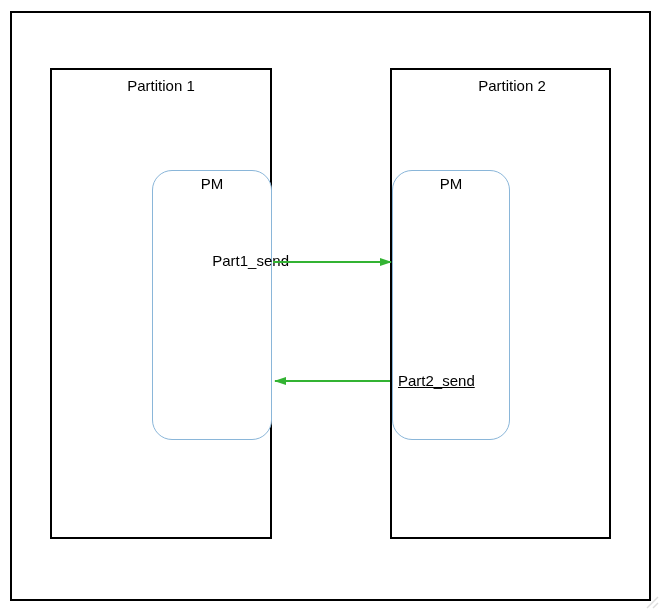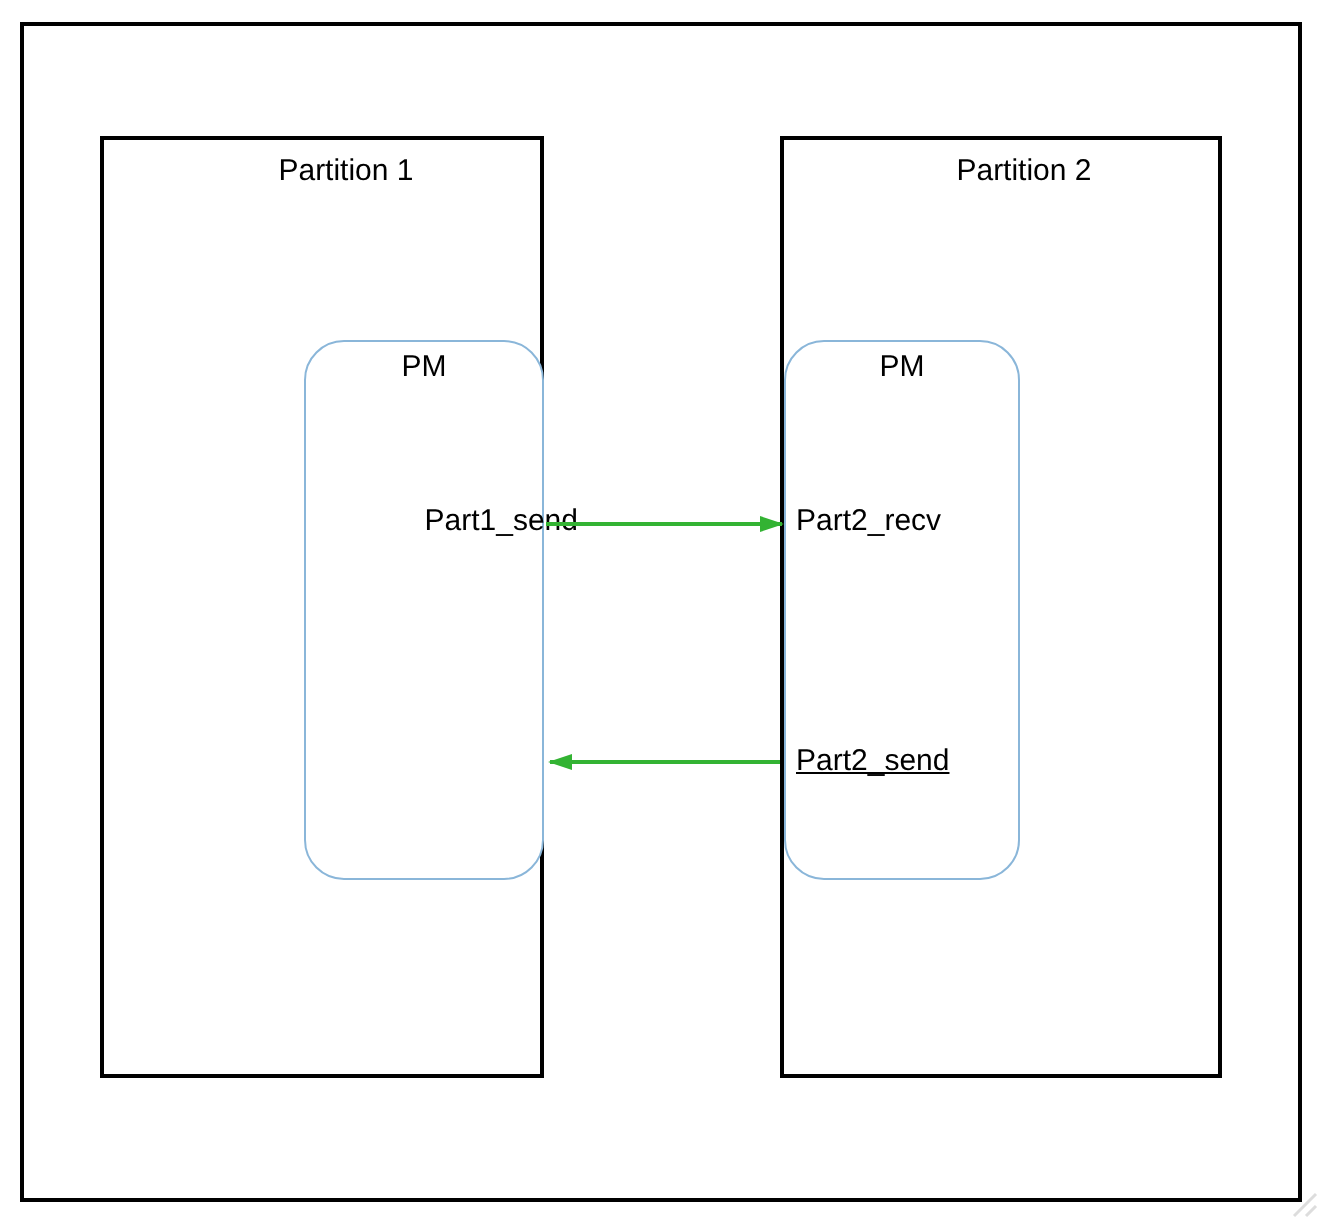--- a/index.html
+++ b/index.html
@@ -36,21 +36,21 @@
   }
   .pm.m1 { left: 152px; top: 170px; width: 120px; height: 270px; }
   .pm.m2 { left: 392px; top: 170px; width: 118px; height: 270px; }
   .label {
     position: absolute;
     font-size: 15px;
     line-height: 16px;
     color: var(--text, #000);
     white-space: nowrap;
   }
-  .partition-title.t1 { left: 50px;  top: 78px; width: 222px; text-align: center; margin-left: 12px; }
+  .partition-title.t1 { left: 50px;  top: 78px; width: 222px; text-align: center; }
   .partition-title.t2 { left: 390px; top: 78px; width: 244px; text-align: center; }
   .pm-title.t1 { left: 152px; top: 176px; width: 120px; text-align: center; }
   .pm-title.t2 { left: 392px; top: 176px; width: 118px; text-align: center; }
   .port.p1s { left: 152px; top: 253px; width: 137px; text-align: right; }
   .port.p1r { left: 152px; top: 373px; width: 114px; text-align: right; }
   .port.p2r { left: 398px; top: 253px; width: 112px; text-align: left; }
   .port.p2s { left: 398px; top: 373px; width: 112px; text-align: left; text-decoration: underline; }
   svg.overlay {
     position: absolute;
     left: 0; top: 0;
@@ -71,21 +71,20 @@
   <div class="partition p2"></div>
   <div class="label partition-title t2">Partition 2</div>
 
   <div class="pm m1"></div>
   <div class="label pm-title t1">PM</div>
 
   <div class="pm m2"></div>
   <div class="label pm-title t2">PM</div>
 
   <div class="label port p1s">Part1_send</div>
-  <div class="label port p2r">Part2_recv</div>
   <div class="label port p2s">Part2_send</div>
 
   <svg class="overlay" xmlns="http://www.w3.org/2000/svg" viewBox="0 0 661 611">
     <defs>
       <marker id="arrowhead-right" markerUnits="userSpaceOnUse" markerWidth="13" markerHeight="10" refX="11" refY="4" orient="auto">
         <path d="M0,0 L12,4 L0,8 Z" fill="#33b333"></path>
       </marker>
       <marker id="arrowhead-left" markerUnits="userSpaceOnUse" markerWidth="13" markerHeight="10" refX="11" refY="4" orient="auto">
         <path d="M0,0 L12,4 L0,8 Z" fill="#33b333"></path>
       </marker>

